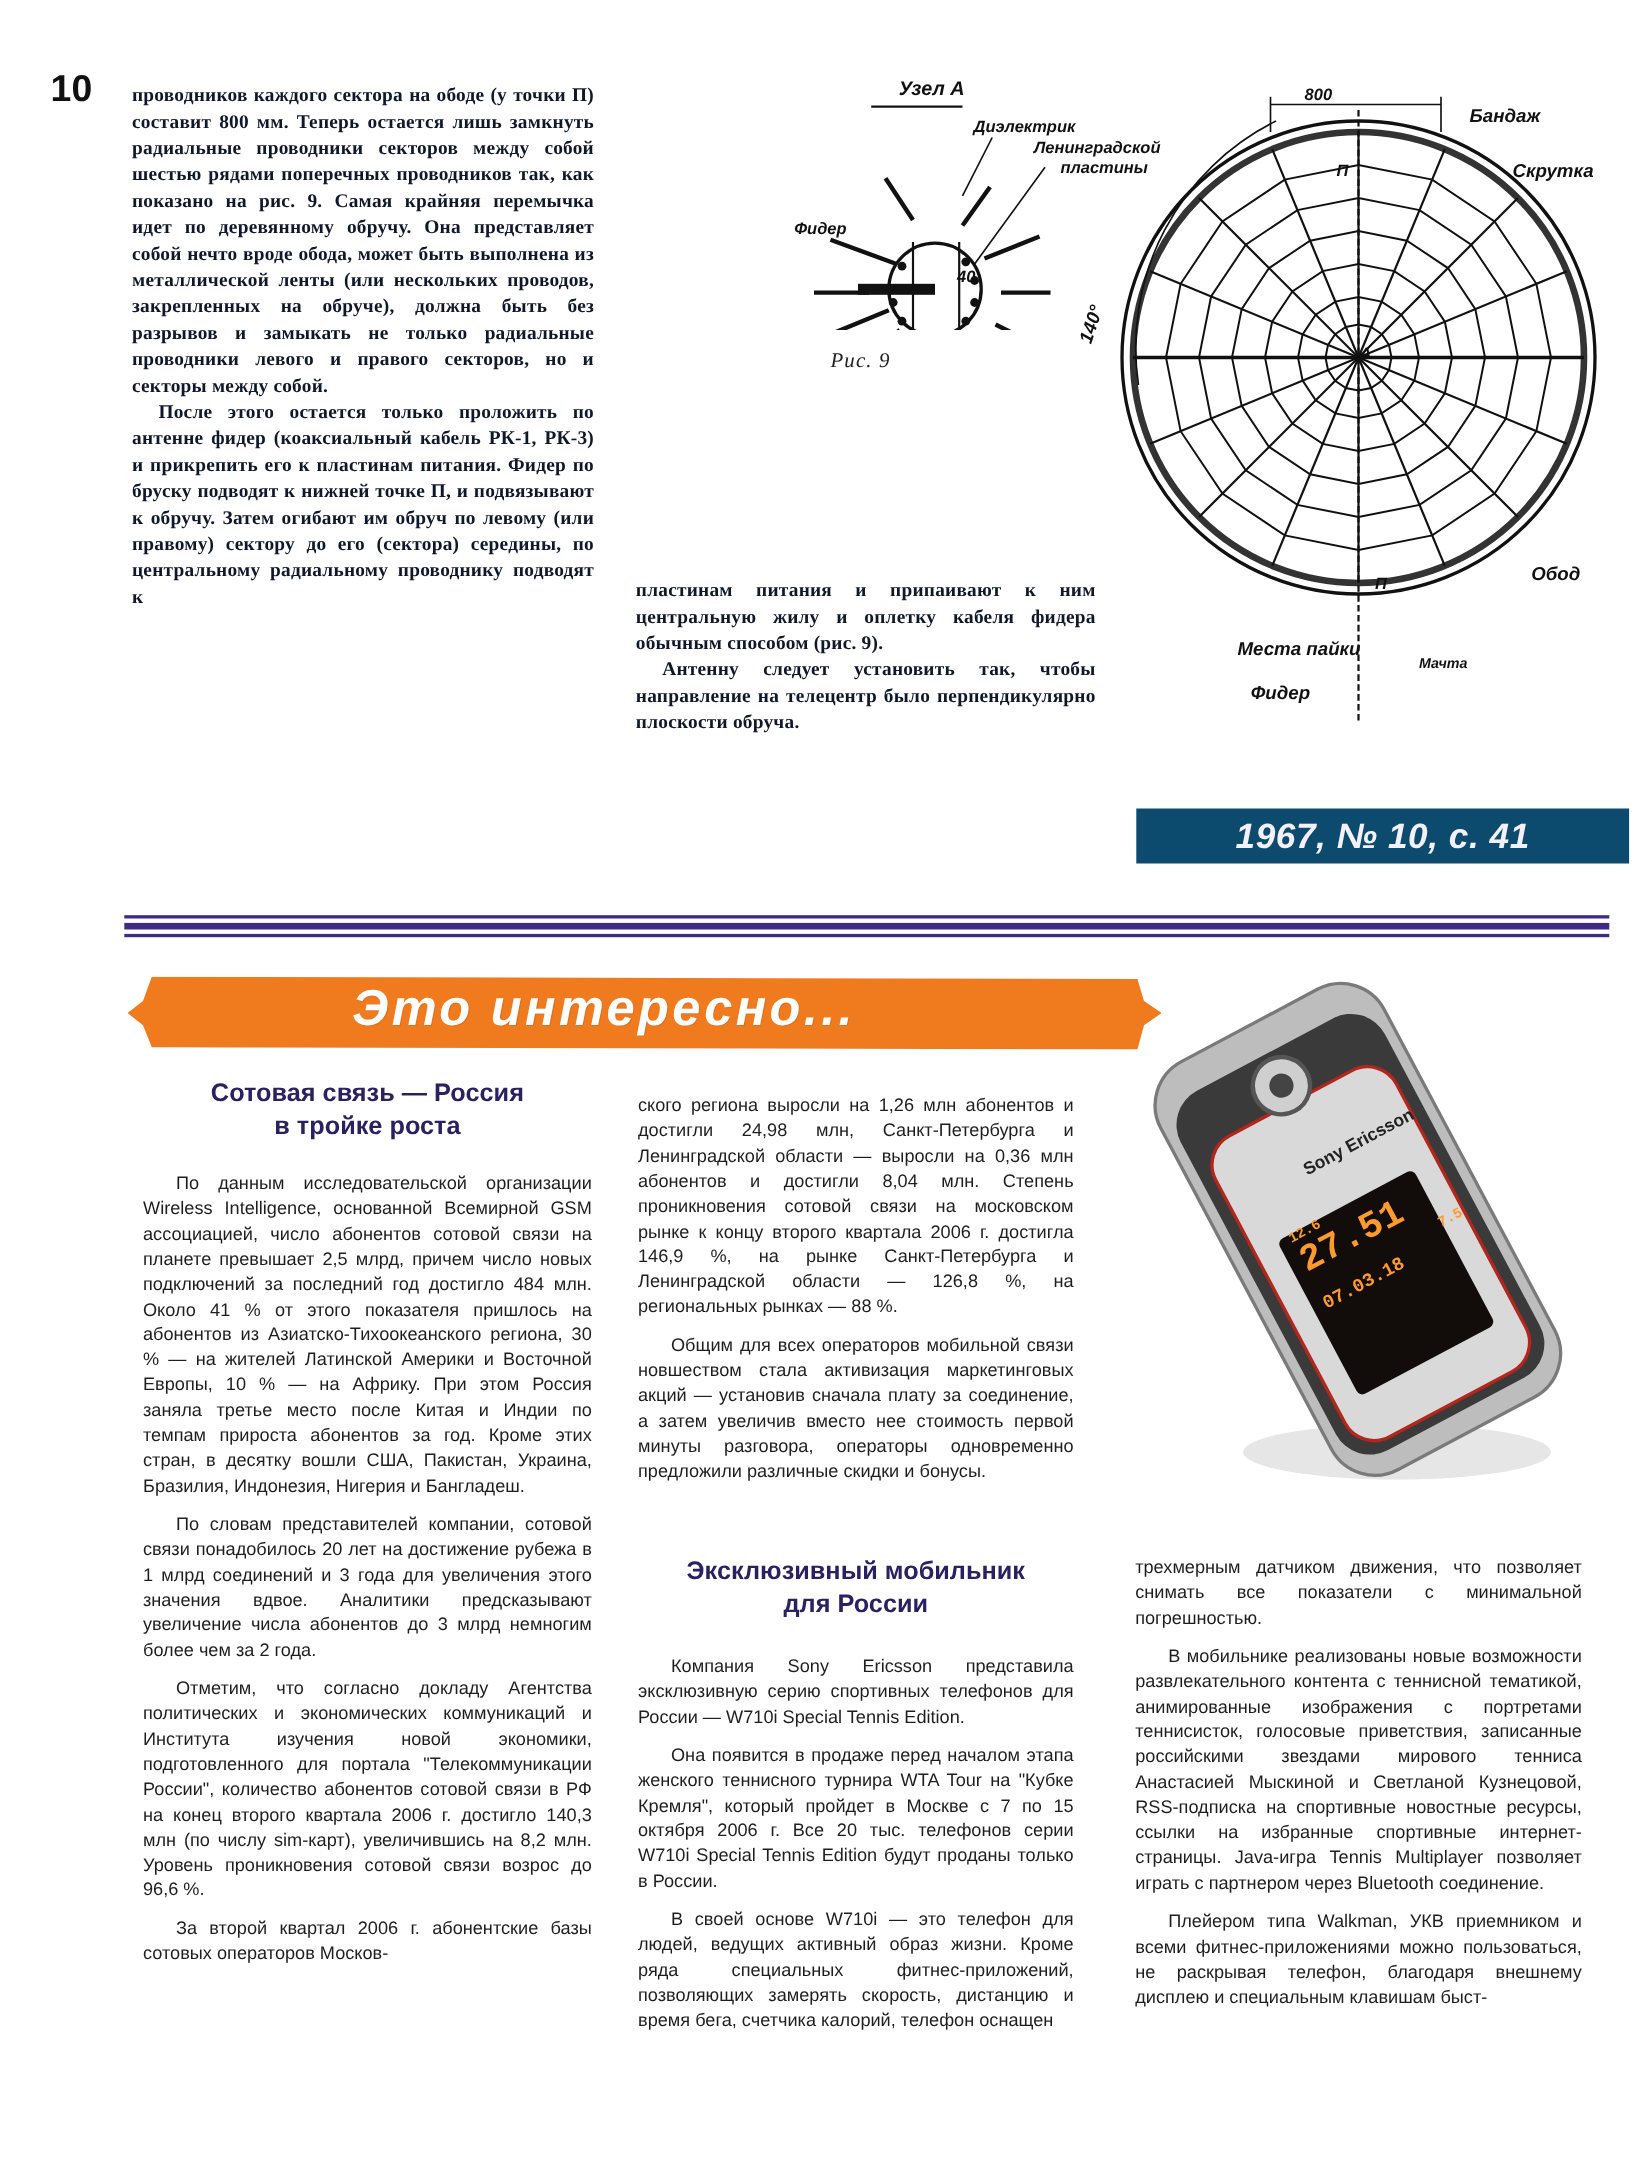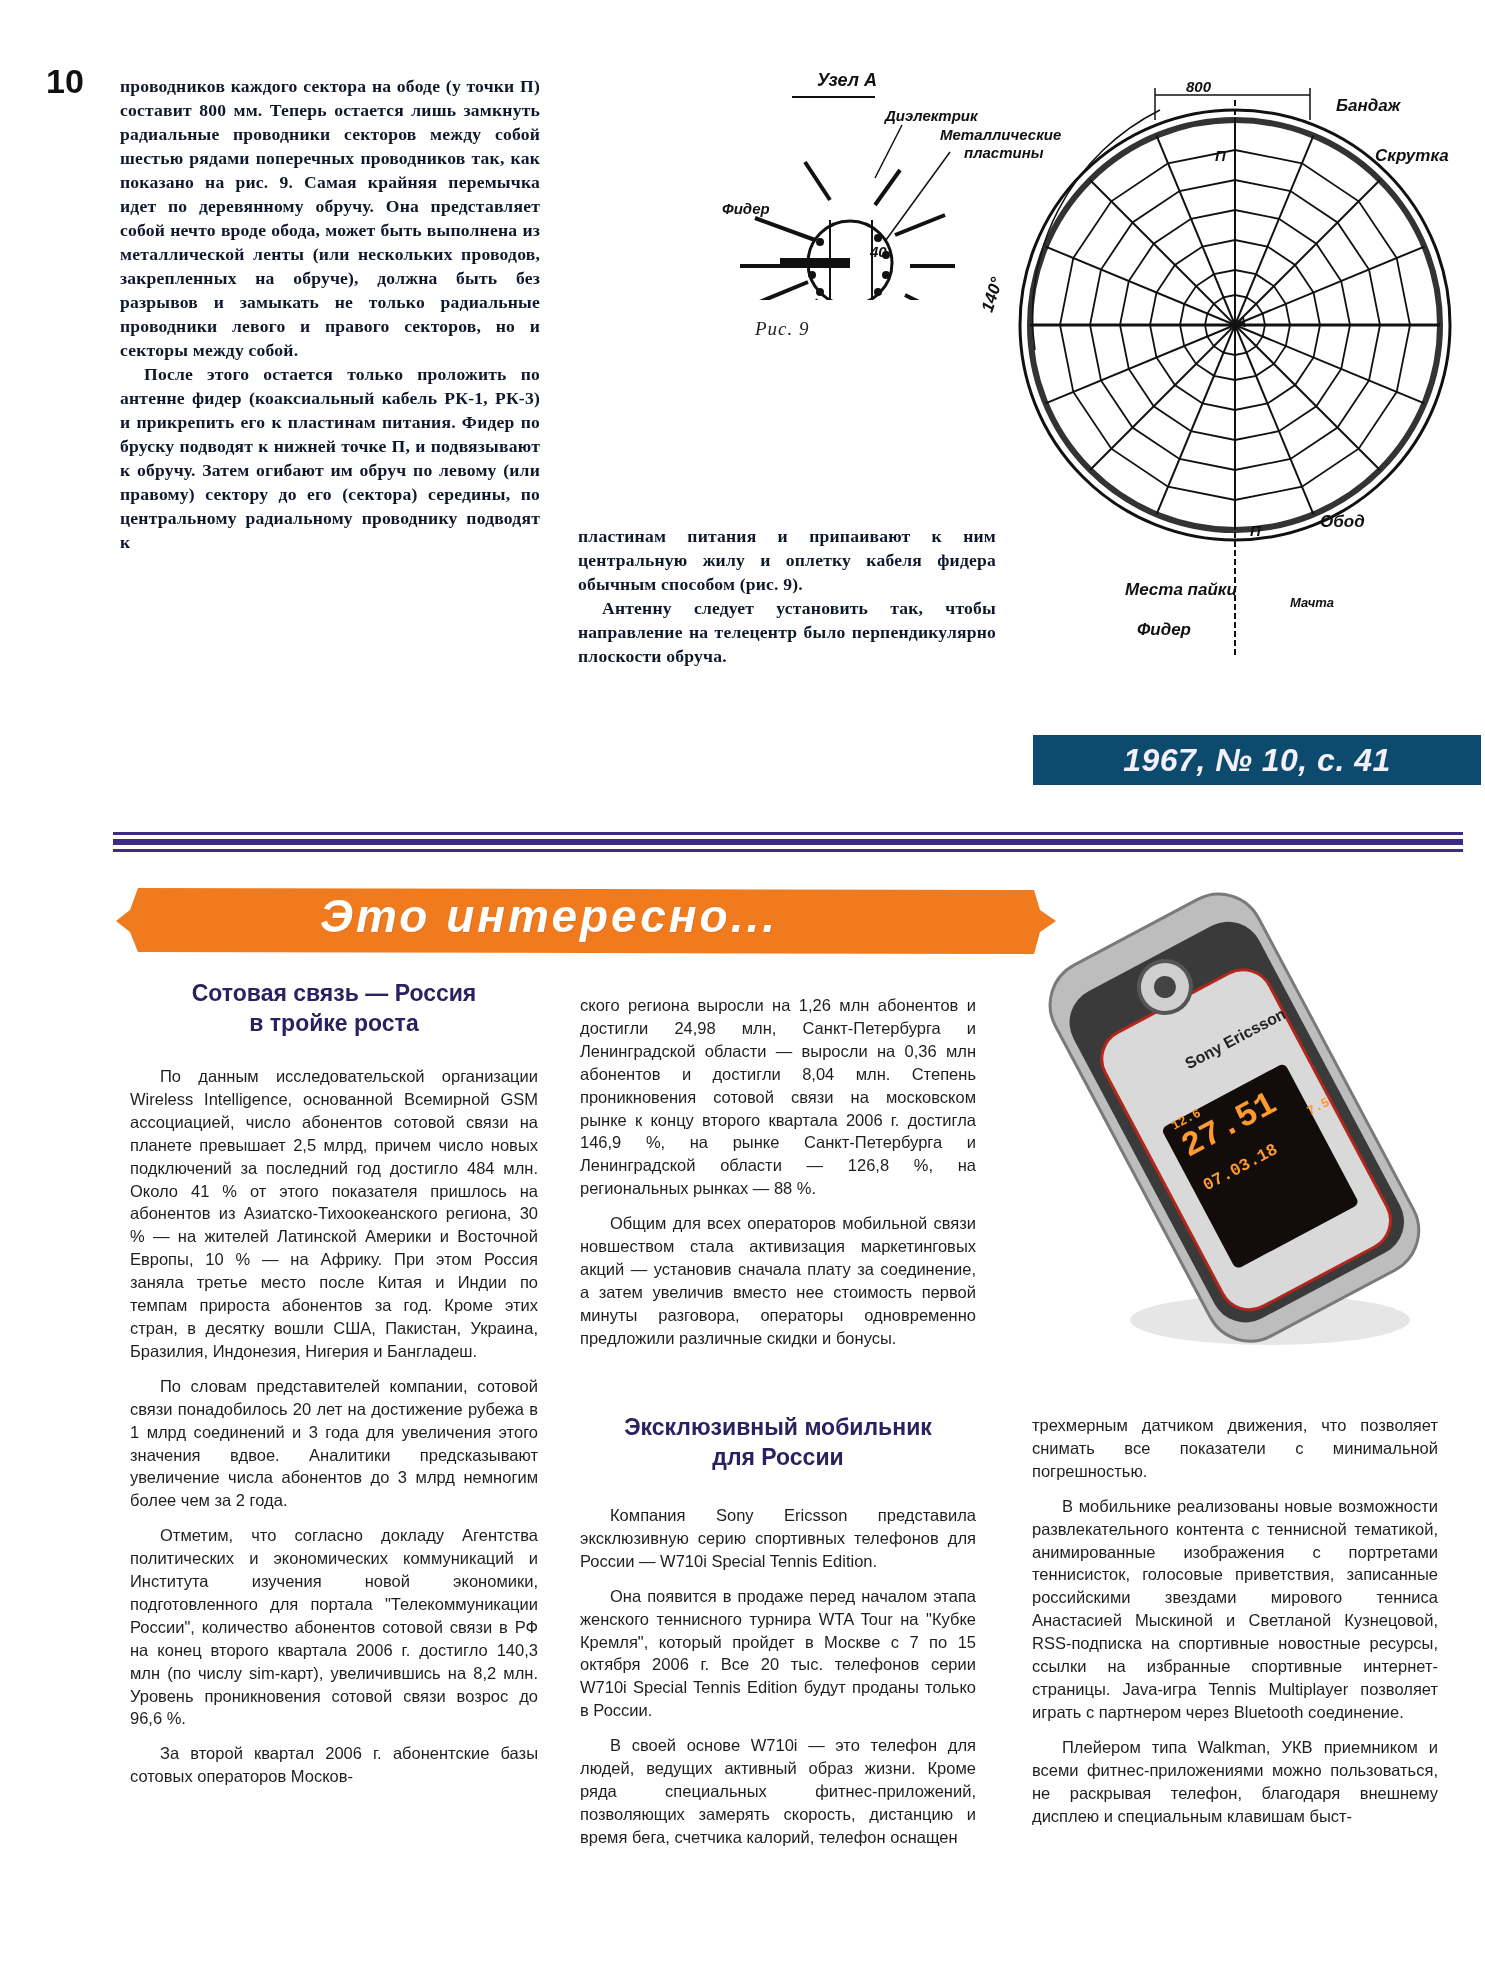--- a/index.html
+++ b/index.html
@@ -65,21 +65,21 @@
       <circle cx="178" cy="222" r="4"></circle>
       <circle cx="120" cy="222" r="4"></circle>
     <circle cx="112" cy="205" r="4"></circle>
   </g>
   <line x1="92" y1="27" x2="175" y2="27" stroke="#111" stroke-width="2"></line>
   <line x1="175" y1="108" x2="202" y2="55" stroke="#111" stroke-width="1.5"></line>
   <line x1="186" y1="170" x2="250" y2="82" stroke="#111" stroke-width="1.5"></line>
 </svg>
 <div class="abs fig-label" style="left:817px;top:70px;font-size:18px;">Узел А</div>
 <div class="abs fig-label" style="left:885px;top:107px;">Диэлектрик</div>
-<div class="abs fig-label" style="left:940px;top:126px;">Металлические</div>
+<div class="abs fig-label" style="left:940px;top:126px;">Ленинградской</div>
 <div class="abs fig-label" style="left:964px;top:144px;">пластины</div>
 <div class="abs fig-label" style="left:722px;top:200px;">Фидер</div>
 <div class="abs fig-label" style="left:870px;top:243px;">40</div>
 <div class="abs fig-cap" style="left:755px;top:318px;">Рис. 9</div>
 
 <svg class="abs" style="left:990px;top:80px;" width="480" height="590">
   <g fill="none" stroke="#111">
     <circle cx="245" cy="245" r="215" stroke-width="3"></circle>
     <circle cx="245" cy="245" r="205" stroke-width="6" stroke="#333"></circle>
     <path d="M 45 270 A 230 230 0 0 1 170 30" stroke-width="1.5"></path>
@@ -116,21 +116,21 @@
       <polygon points="420.0,245.0 406.7,312.0 368.7,368.7 312.0,406.7 245.0,420.0 178.0,406.7 121.3,368.7 83.3,312.0 70.0,245.0 83.3,178.0 121.3,121.3 178.0,83.3 245.0,70.0 312.0,83.3 368.7,121.3 406.7,178.0"></polygon>
     </g>
 </svg>
 <div class="abs fig-label" style="left:1186px;top:78px;">800</div>
 <div class="abs fig-label" style="left:1336px;top:96px;font-size:17px;">Бандаж</div>
 <div class="abs fig-label" style="left:1375px;top:146px;font-size:17px;">Скрутка</div>
 <div class="abs fig-label" style="left:975px;top:285px;font-size:17px;transform:rotate(-72deg);">140°</div>
 <div class="abs fig-label" style="left:1215px;top:147px;">П</div>
 <div class="abs fig-label" style="left:1236px;top:313px;">А</div>
 <div class="abs fig-label" style="left:1250px;top:522px;">П</div>
-<div class="abs fig-label" style="left:1320px;top:512px;font-size:17px;">Обод</div>
+<div class="abs fig-label" style="left:1392px;top:512px;font-size:17px;">Обод</div>
 <div class="abs fig-label" style="left:1125px;top:580px;font-size:17px;">Места пайки</div>
 <div class="abs fig-label" style="left:1290px;top:595px;font-size:13px;">Мачта</div>
 <div class="abs fig-label" style="left:1137px;top:620px;font-size:17px;">Фидер</div>
 
 <div class="abs old-col" id="col2">
   <p>пластинам питания и припаивают к ним центральную жилу и оплетку кабеля фидера обычным способом (рис. 9).</p>
   <p class="ind">Антенну следует установить так, чтобы направление на телецентр было перпендикулярно плоскости обруча.</p>
 </div>
 
 <div class="abs source-box">

